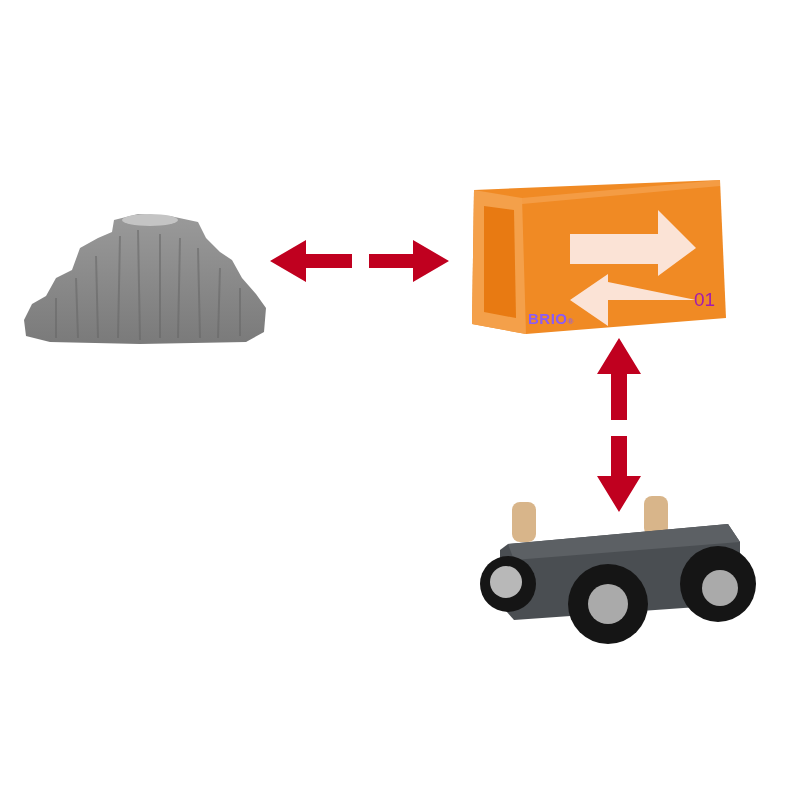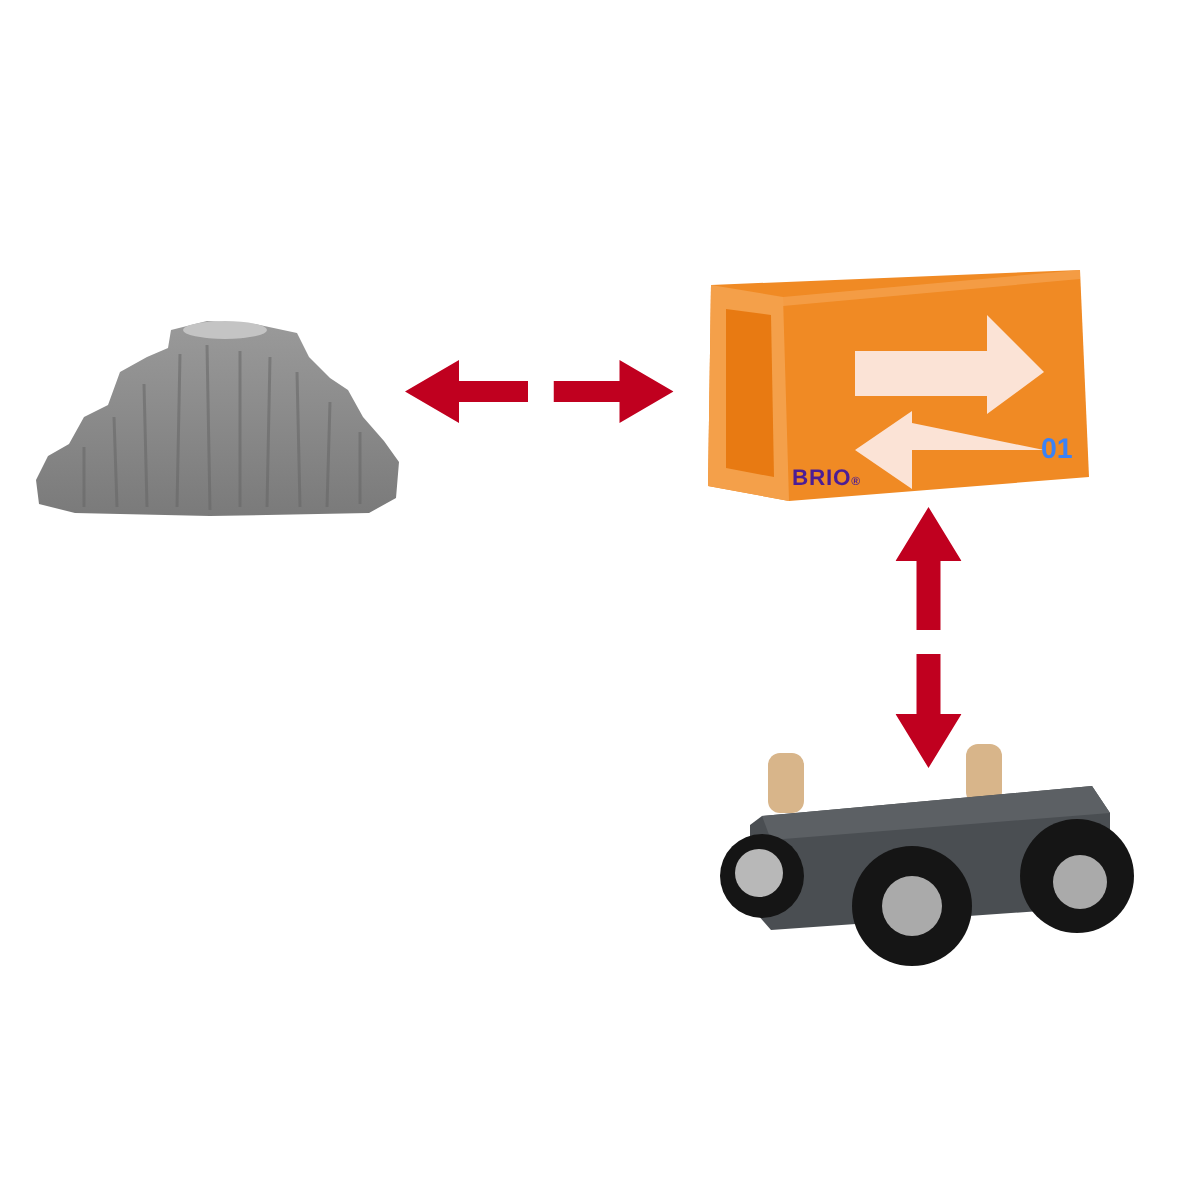--- a/index.html
+++ b/index.html
@@ -1,20 +1,20 @@
 <!DOCTYPE html>
 <html><head>
   <meta charset="utf-8">
   <style>
     html, body { margin: 0; padding: 0; background: #ffffff; }
     body { width: 800px; height: 800px; position: relative; overflow: hidden; font-family: "Liberation Sans", sans-serif; }
     .abs { position: absolute; }
     svg { display: block; }
-    .brand { position: absolute; left: 528px; top: 310px; color: #4c1d95; font-weight: bold; font-size: 15px; letter-spacing: 0.5px; font-family: "Liberation Sans", sans-serif; text-align: right; }
-    .num { position: absolute; left: 694px; top: 289px; color: #3b82f6; font-weight: bold; font-size: 19px; font-family: "Liberation Sans", sans-serif; }
+    .brand { position: absolute; left: 528px; top: 310px; color: #8b5cf6; font-weight: bold; font-size: 15px; letter-spacing: 0.5px; font-family: "Liberation Sans", sans-serif; text-align: right; }
+    .num { position: absolute; left: 694px; top: 289px; color: #a21caf; font-weight: normal; font-size: 19px; font-family: "Liberation Sans", sans-serif; }
   </style>
 </head>
 <body>
 
 <div class="abs" style="left:20px;top:208px;">
   <svg width="250" height="140" viewBox="0 0 250 140">
     <defs>
       <linearGradient id="rg" x1="0" y1="0" x2="0" y2="1">
         <stop offset="0" stop-color="#9a9a9a"></stop>
         <stop offset="1" stop-color="#7a7a7a"></stop>

